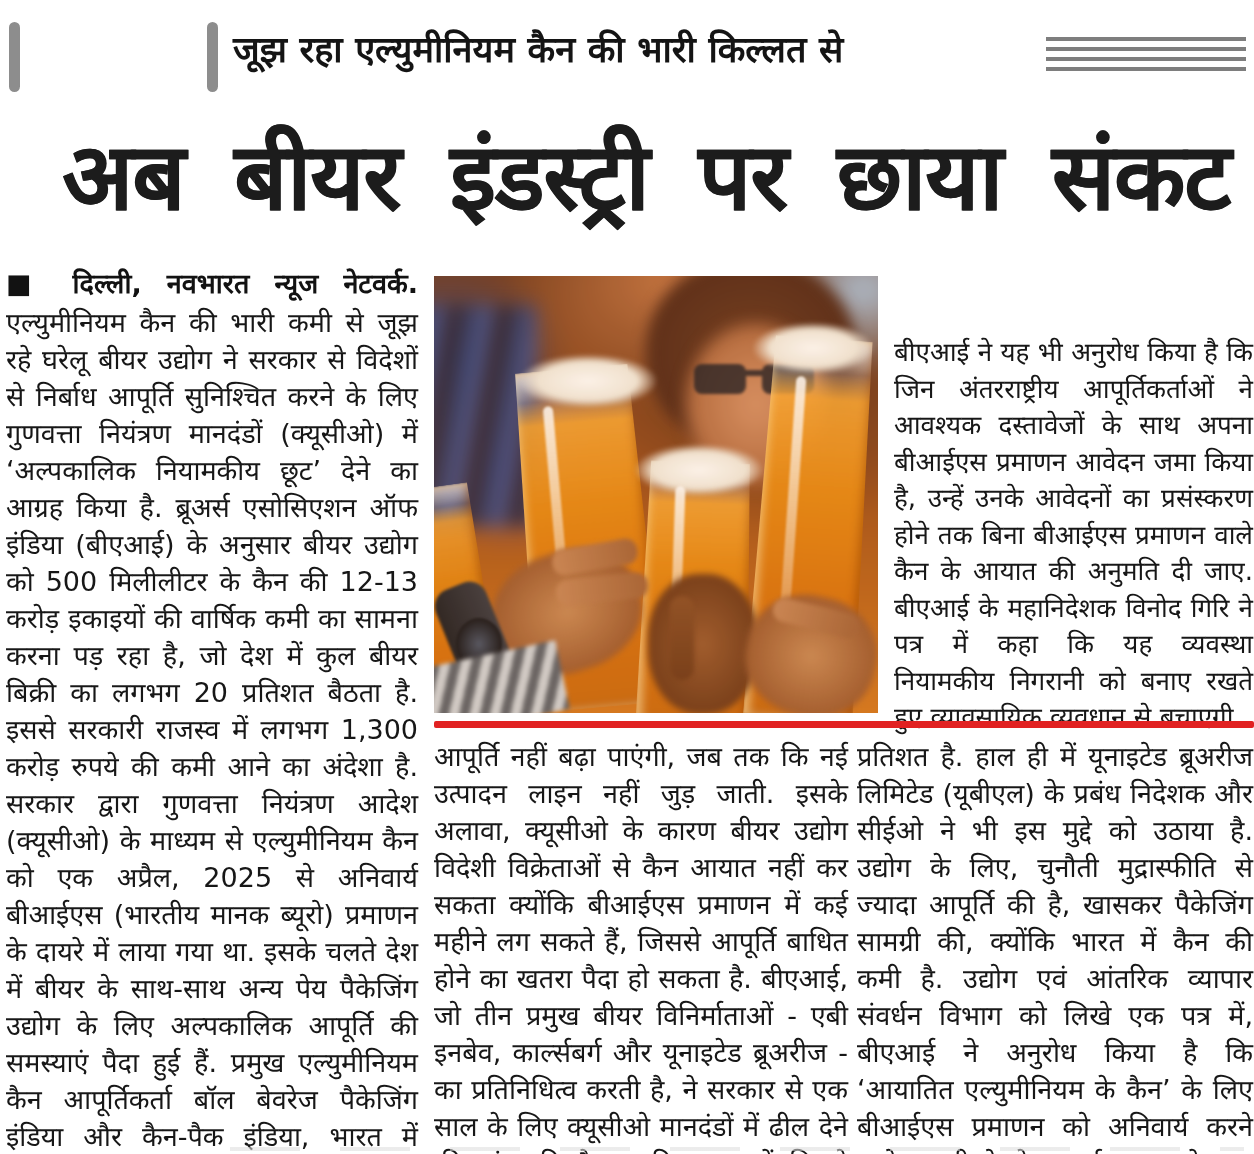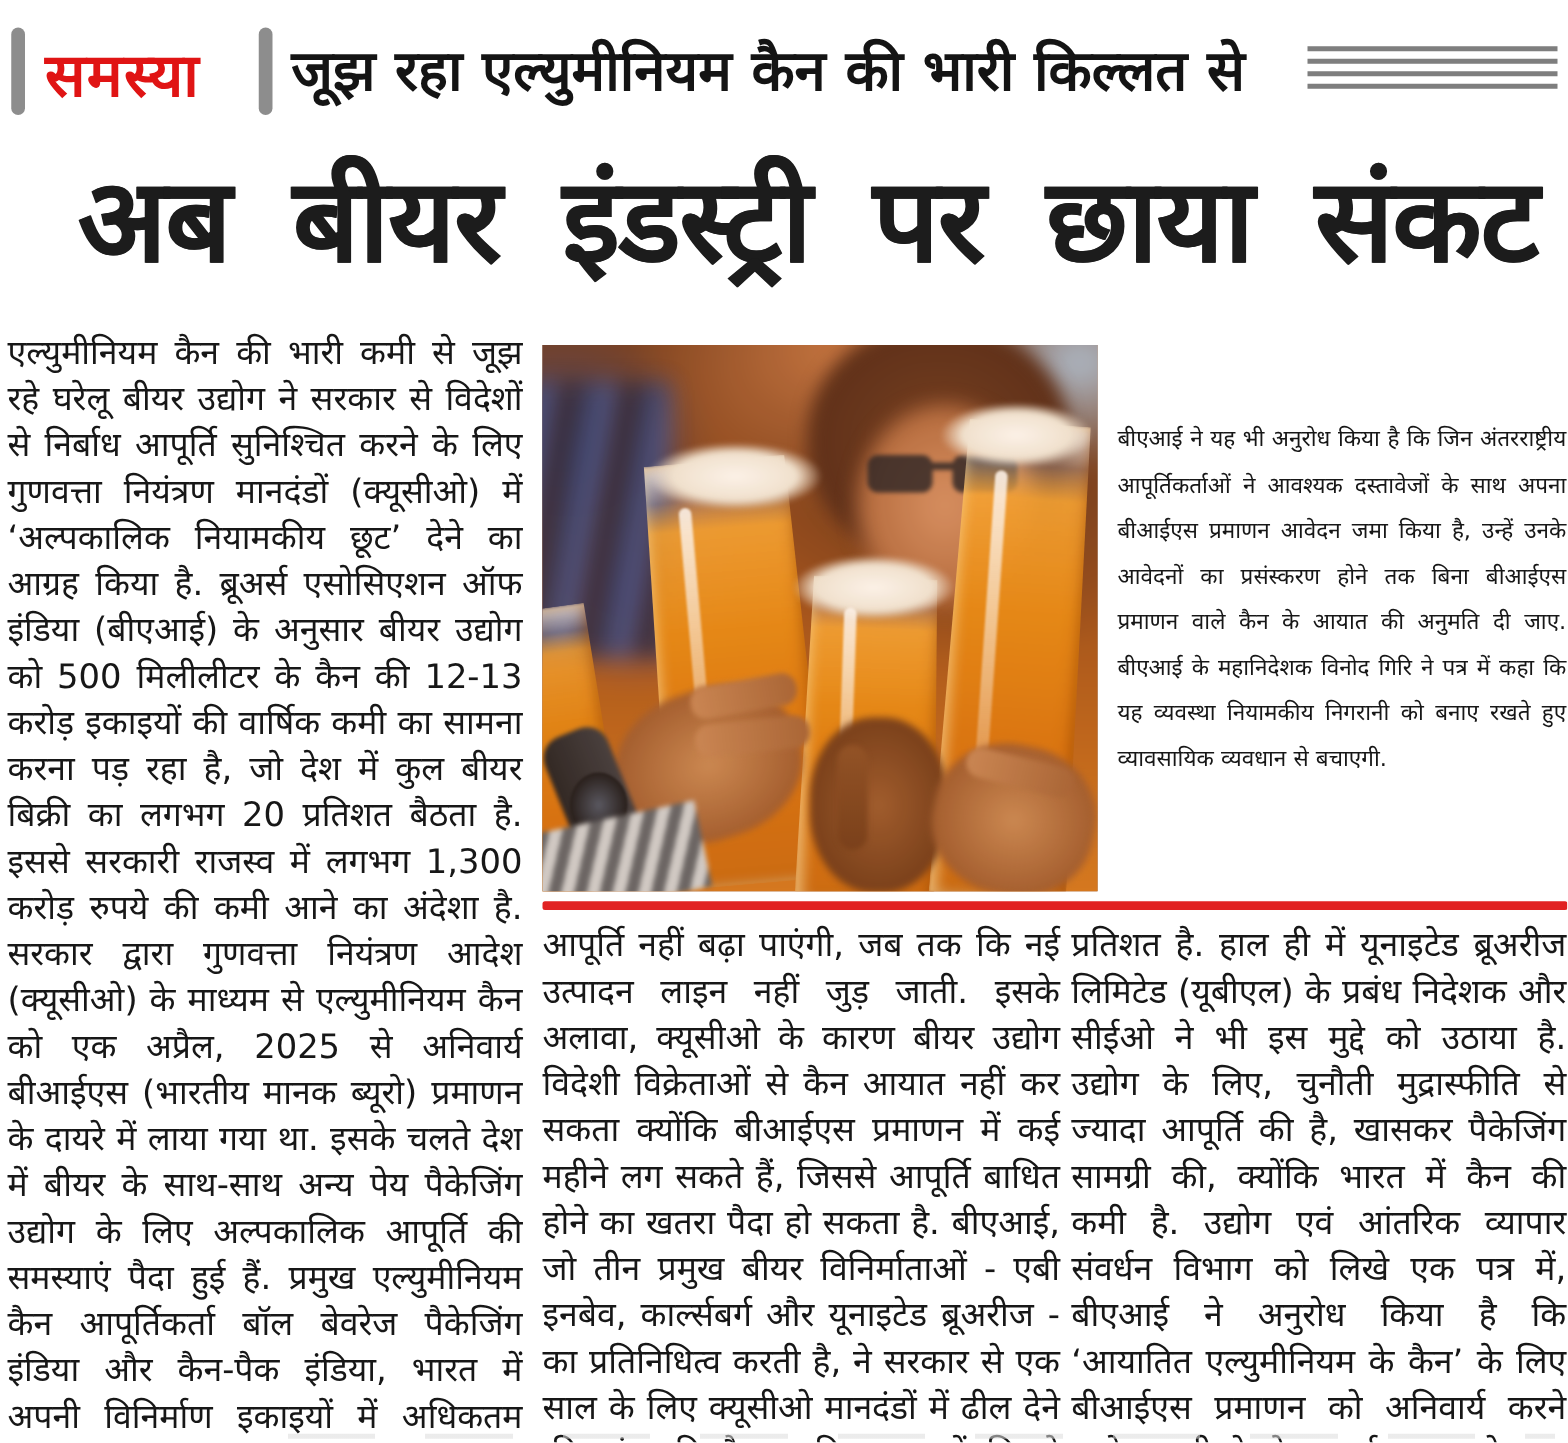--- a/index.html
+++ b/index.html
@@ -18,21 +18,21 @@
   }
   .vbar.left{left:9px;}
   .vbar.right{left:207px;}
   .section-label{
     position:absolute;left:36px;top:26px;
     font-size:48px;font-weight:bold;color:#e01414;
     letter-spacing:1px;white-space:nowrap;
   }
   .kicker{
     position:absolute;left:233px;top:24px;
-    font-size:45px;font-weight:bold;color:#141414;
+    font-size:36px;font-weight:bold;color:#141414;
     white-space:nowrap;letter-spacing:0px;
   }
   .masthead-rules{position:absolute;left:1046px;top:37px;width:200px;}
   .masthead-rules .rule{height:4px;background:#7e7e7e;margin-bottom:6px;}
   
   .headline{
     position:absolute;left:26px;right:24px;top:110px;height:132px;
     font-size:93px;font-weight:bold;color:#1c1c1c;
     white-space:nowrap;
     text-align:justify;text-align-last:justify;
@@ -55,21 +55,21 @@
   .col2{position:absolute;left:434px;top:738px;width:414px;}
   .col3{position:absolute;left:857px;top:738px;width:396px;}
   
   .sidebar-heading{
     position:absolute;left:894px;top:268px;width:360px;
     font-size:43px;font-weight:bold;color:#131313;margin:0;
     white-space:nowrap;
   }
   .sidebar-text{
     position:absolute;left:894px;top:334px;width:359px;
-    font-size:18px;line-height:36.5px;text-align:justify;color:#171717;margin:0;
+    font-size:26px;line-height:36.5px;text-align:justify;color:#171717;margin:0;
   }
   
   .redrule{
     position:absolute;left:434px;top:721px;width:820px;height:7px;
     background:#e12222;border-radius:2px;
   }
   
   .photo{
     position:absolute;left:434px;top:276px;width:444px;height:437px;
     overflow:hidden;background:#8a4d26;
@@ -171,33 +171,33 @@
     background:repeating-linear-gradient(90deg,#dcdcdc 0 70px,rgba(255,255,255,0) 70px 110px);
     opacity:.55;
   }
 </style>
 </head>
 <body>
 
 <div class="page">
 
   <span class="vbar left"></span>
-  <span class="section-label">समस्या</span>
   <span class="vbar right"></span>
   <span class="kicker">जूझ रहा एल्युमीनियम कैन की भारी किल्लत से</span>
   <div class="masthead-rules">
     <div class="rule"></div>
     <div class="rule"></div>
     <div class="rule"></div>
     <div class="rule"></div>
   </div>
 
   <div class="headline">अब बीयर इंडस्ट्री पर छाया संकट</div>
 
   <div class="col1">
+    <div class="dateline"><span>■</span> <span>दिल्ली, नवभारत न्यूज नेटवर्क.</span></div>
     <p class="bodytext">एल्युमीनियम कैन की भारी कमी से जूझ रहे घरेलू बीयर उद्योग ने सरकार से विदेशों से निर्बाध आपूर्ति सुनिश्चित करने के लिए गुणवत्ता नियंत्रण मानदंडों (क्यूसीओ) में ‘अल्पकालिक नियामकीय छूट’ देने का आग्रह किया है. ब्रूअर्स एसोसिएशन ऑफ इंडिया (बीएआई) के अनुसार बीयर उद्योग को 500 मिलीलीटर के कैन की 12-13 करोड़ इकाइयों की वार्षिक कमी का सामना करना पड़ रहा है, जो देश में कुल बीयर बिक्री का लगभग 20 प्रतिशत बैठता है. इससे सरकारी राजस्व में लगभग 1,300 करोड़ रुपये की कमी आने का अंदेशा है. सरकार द्वारा गुणवत्ता नियंत्रण आदेश (क्यूसीओ) के माध्यम से एल्युमीनियम कैन को एक अप्रैल, 2025 से अनिवार्य बीआईएस (भारतीय मानक ब्यूरो) प्रमाणन के दायरे में लाया गया था. इसके चलते देश में बीयर के साथ-साथ अन्य पेय पैकेजिंग उद्योग के लिए अल्पकालिक आपूर्ति की समस्याएं पैदा हुई हैं. प्रमुख एल्युमीनियम कैन आपूर्तिकर्ता बॉल बेवरेज पैकेजिंग इंडिया और कैन-पैक इंडिया, भारत में अपनी विनिर्माण इकाइयों में अधिकतम घरेलू क्षमता तक पहले ही पहुंच चुकी हैं. इन कंपनियों का कहना है कि वे कम से कम 6-12 महीनों तक</p>
   </div>
 
   <div class="photo">
     <div class="ph-bg"></div>
     <div class="bokeh-blue"></div>
     <div class="hair"></div>
     <div class="face"></div>
     <div class="spectacles">
       <div class="lens l"></div>

